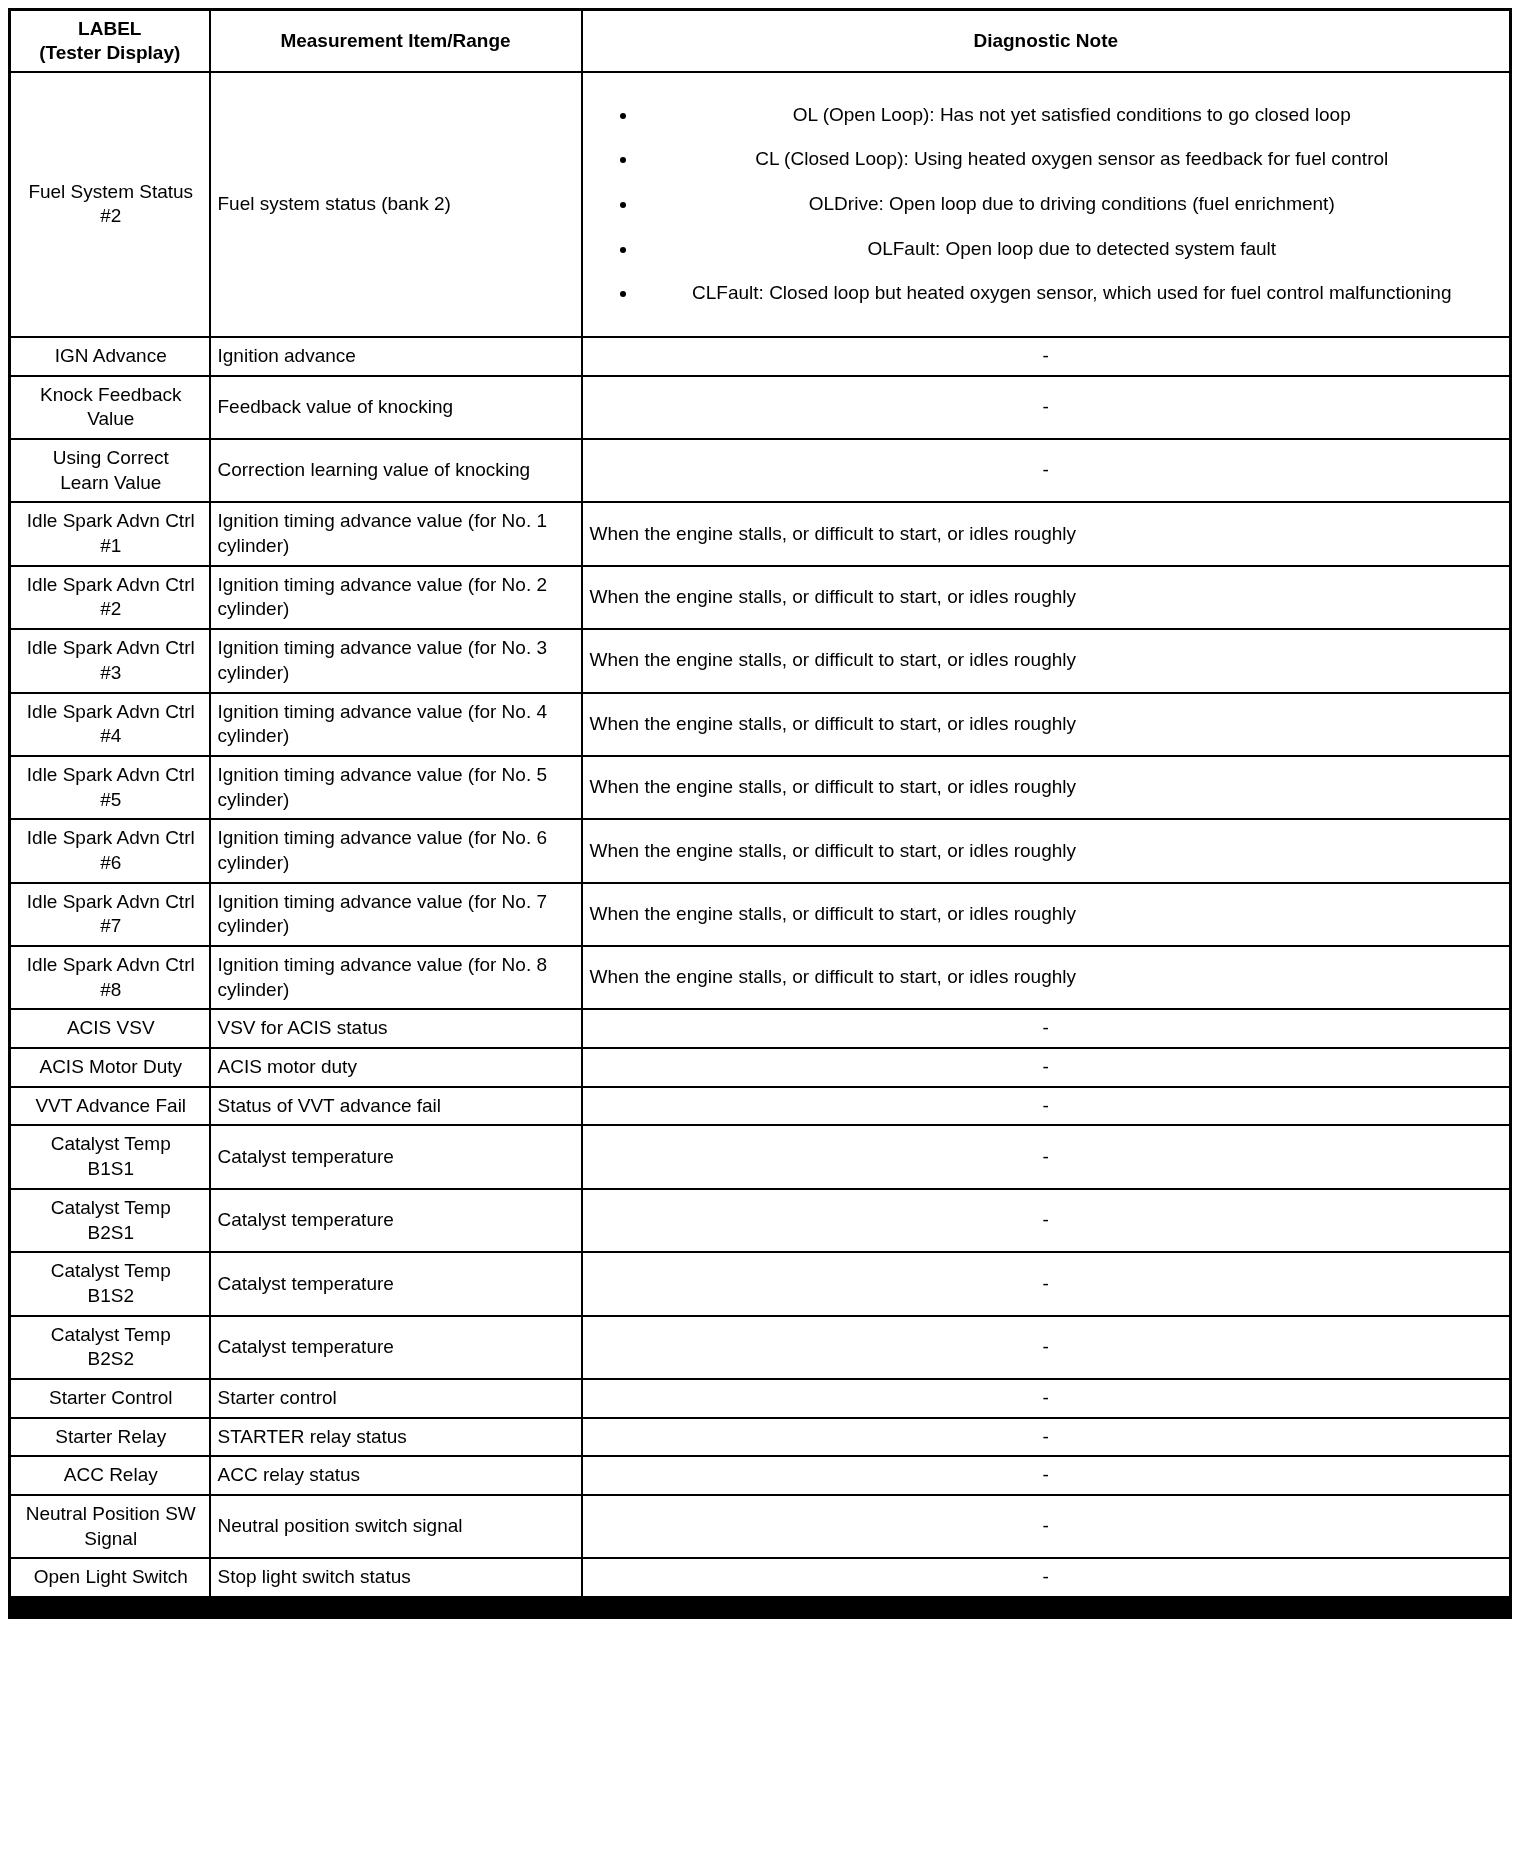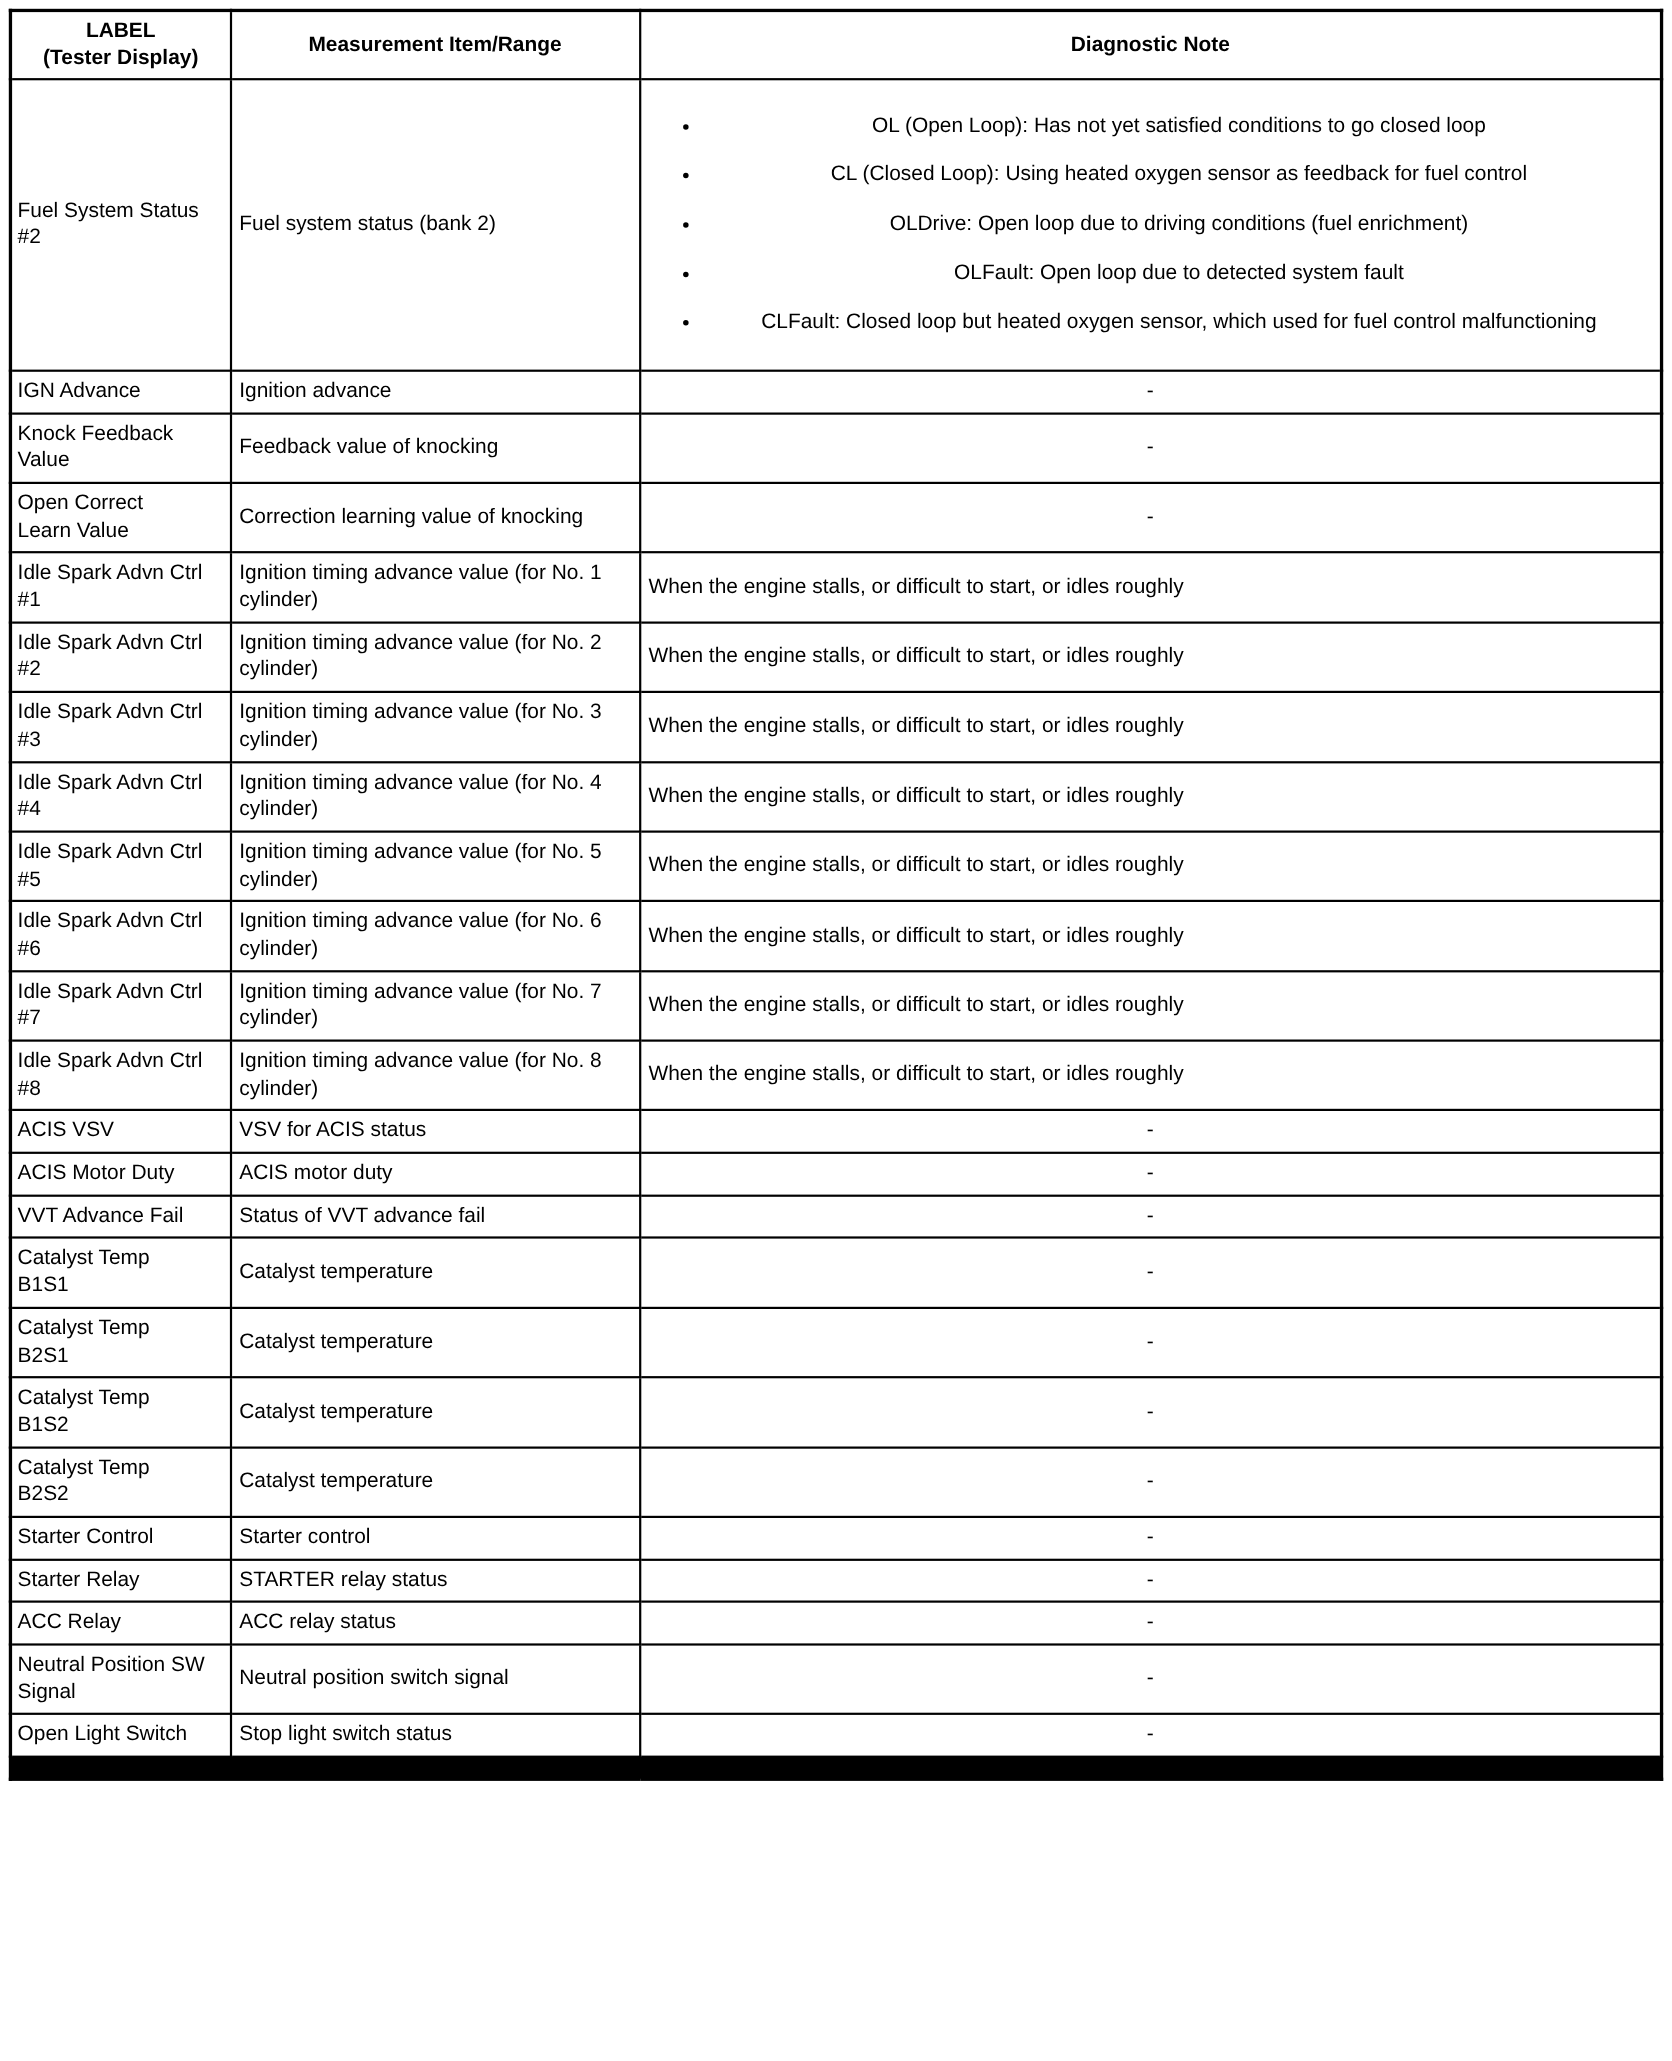--- a/index.html
+++ b/index.html
@@ -41,20 +41,21 @@
     border: 2px solid #000000;
     font-size: 19px;
     vertical-align: middle;
     padding: 6px 7px;
     line-height: 1.3;
   }
   td.label-cell {
     white-space: pre-line;
     padding-left: 5px;
     padding-right: 3px;
+    text-align: center;
   }
   td.item-cell {
     padding-left: 7px;
   }
   td.note-cell { }
   td.note-cell.center {
     text-align: center;
   }
   td.note-cell.tall {
     vertical-align: middle;
@@ -118,21 +119,21 @@
           <td class="item-cell">Ignition advance</td>
           <td class="note-cell center">-</td>
         </tr>
         <tr class="data-row">
           <td class="label-cell">Knock Feedback
 Value</td>
           <td class="item-cell">Feedback value of knocking</td>
           <td class="note-cell center">-</td>
         </tr>
         <tr class="data-row">
-          <td class="label-cell">Open Correct
+          <td class="label-cell">Using Correct
 Learn Value</td>
           <td class="item-cell">Correction learning value of knocking</td>
           <td class="note-cell center">-</td>
         </tr>
         <tr class="data-row">
           <td class="label-cell">Idle Spark Advn Ctrl
 #1</td>
           <td class="item-cell">Ignition timing advance value (for No. 1 cylinder)</td>
           <td class="note-cell">When the engine stalls, or difficult to start, or idles roughly</td>
         </tr>

